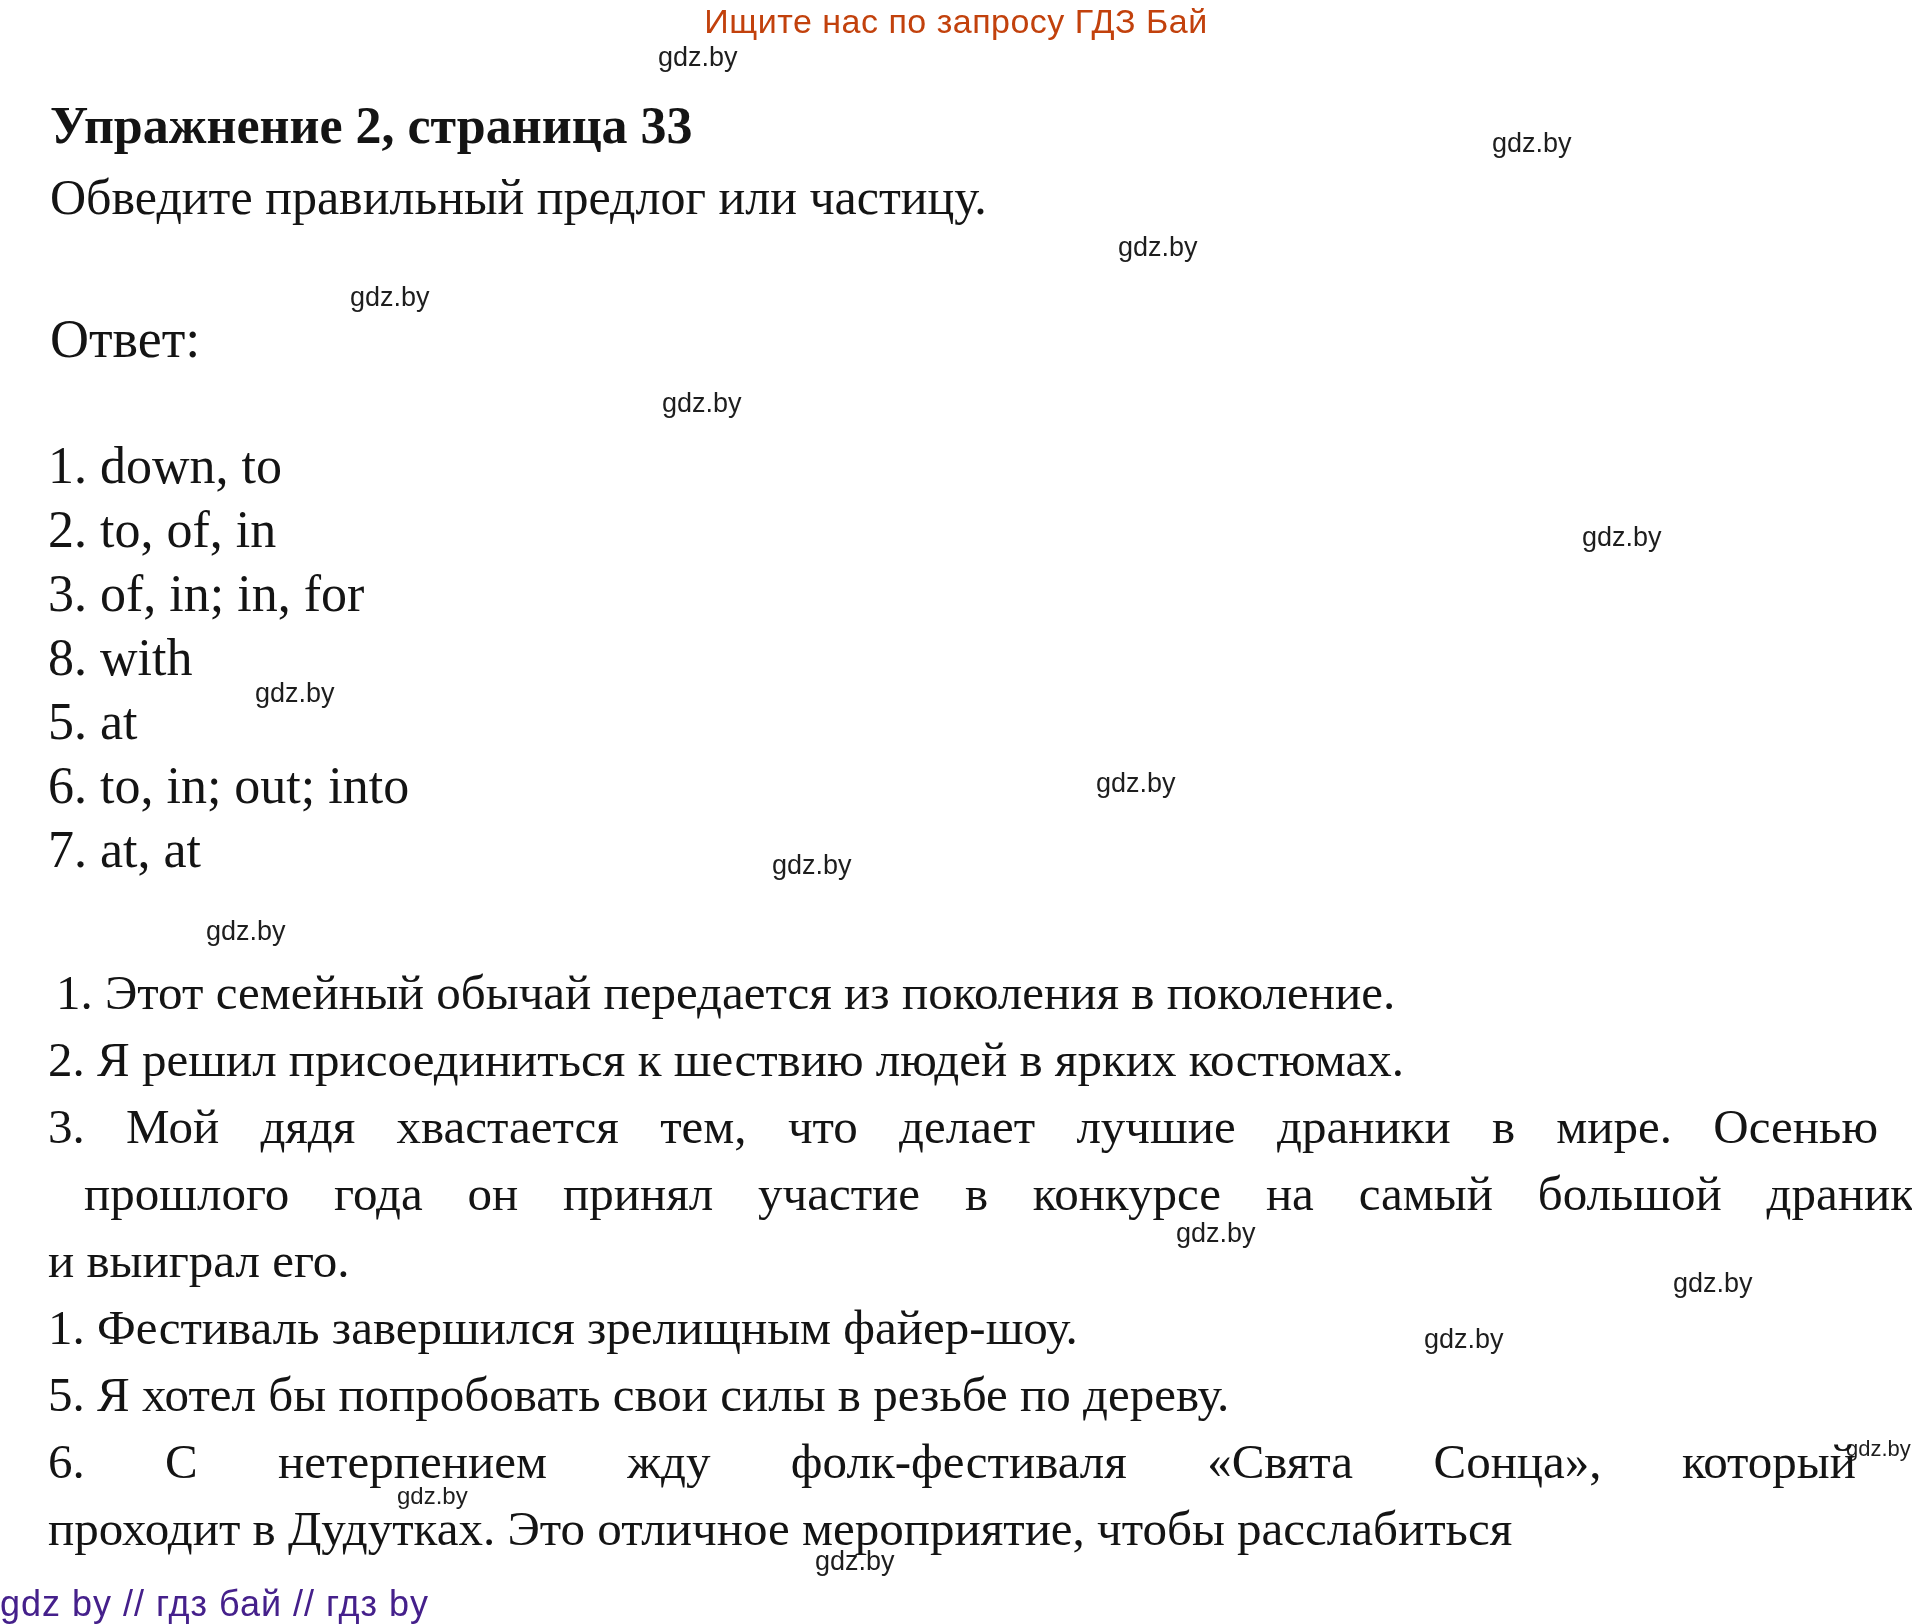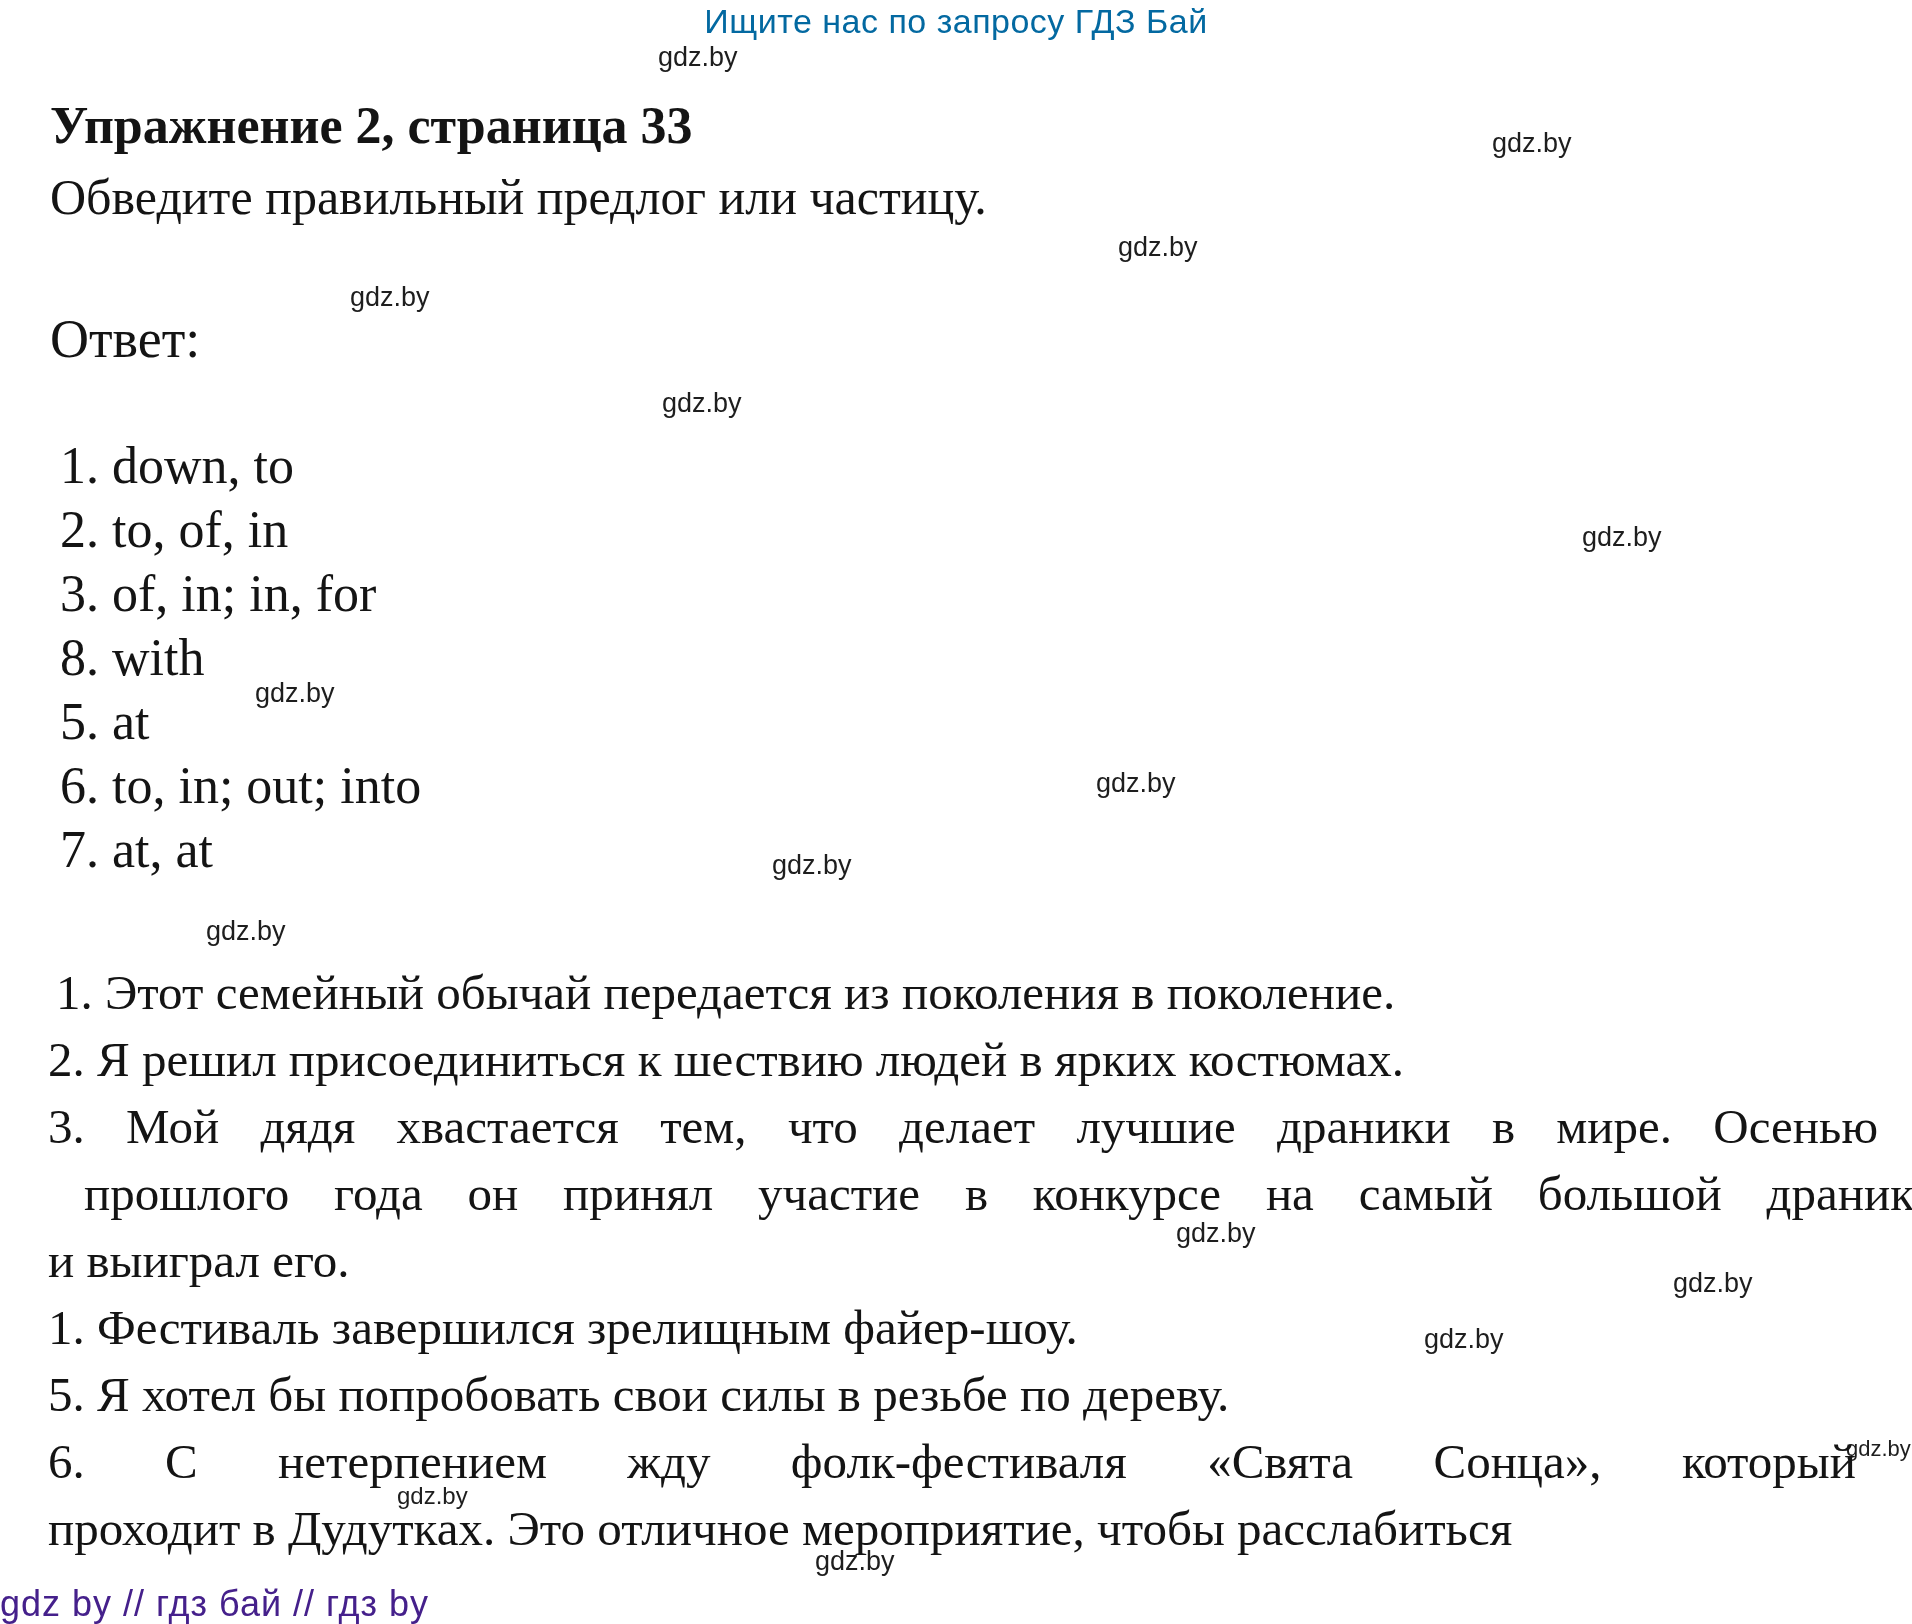--- a/index.html
+++ b/index.html
@@ -40,21 +40,20 @@
   }
   .answer-label {
     left: 50px; top: 308px;
     font-size: 54px;
     white-space: nowrap;
   }
   .en-line {
     left: 48px;
     font-size: 52px;
     white-space: nowrap;
-    margin-left: 12px;
   }
   .ru-line {
     left: 48px;
     font-size: 49px;
     white-space: nowrap;
   }
   .ru-line.just {
     white-space: normal;
     text-align: justify;
     text-align-last: justify;
@@ -63,21 +62,21 @@
     left: 0; right: 0; top: 1583px;
     text-align: left;
     font-family: "Liberation Sans", "DejaVu Sans", sans-serif;
     font-size: 36px; font-weight: 500;
     letter-spacing: 1px;
   }
 </style>
 </head>
 <body>
 
-<div class="abs promo" style="color:#0369a1;">Ищите нас по запросу ГДЗ Бай</div>
+<div class="abs promo" style="color:#c2410c;">Ищите нас по запросу ГДЗ Бай</div>
 
 <div class="wm" style="left:658px;  top:42px;">gdz.by</div>
 <div class="wm" style="left:1492px; top:128px;">gdz.by</div>
 <div class="wm" style="left:1118px; top:232px;">gdz.by</div>
 <div class="wm" style="left:350px;  top:282px;">gdz.by</div>
 <div class="wm" style="left:662px;  top:388px;">gdz.by</div>
 <div class="wm" style="left:1582px; top:522px;">gdz.by</div>
 <div class="wm" style="left:255px;  top:678px;">gdz.by</div>
 <div class="wm" style="left:1096px; top:768px;">gdz.by</div>
 <div class="wm" style="left:772px;  top:850px;">gdz.by</div>

